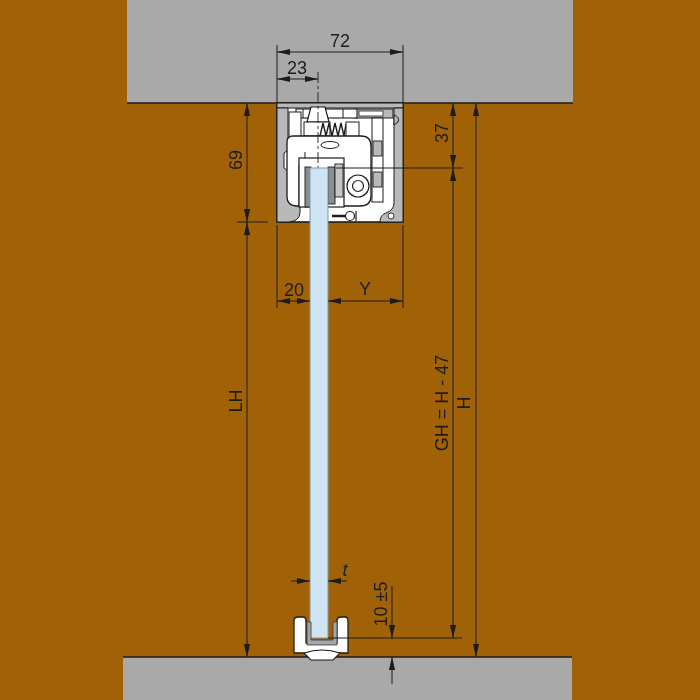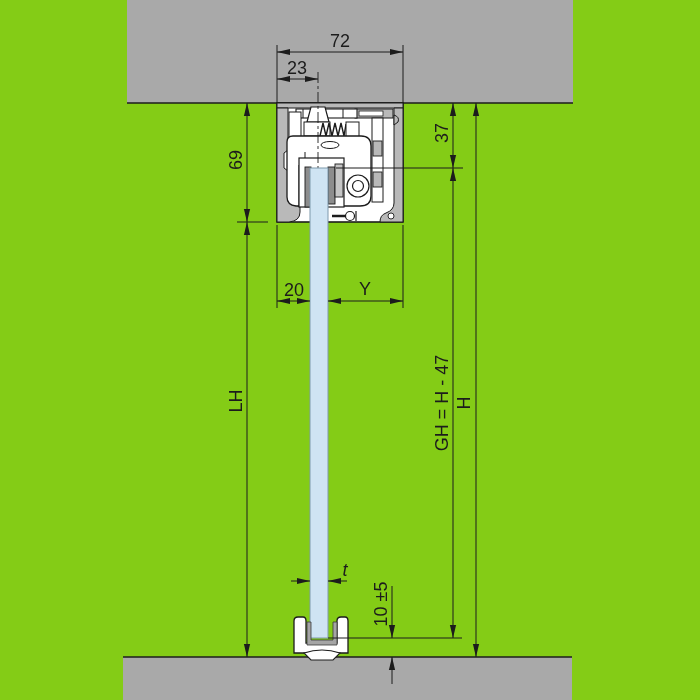--- a/index.html
+++ b/index.html
@@ -1,16 +1,16 @@
 <!DOCTYPE html>
 <html><head>
 <meta charset="utf-8">
 <style>
   html,body{margin:0;padding:0;background:#ffffff;}
-  .stage{width:700px;height:700px;position:relative;background:#84cc16;overflow:hidden;}
+  .stage{width:700px;height:700px;position:relative;background:#a16207;overflow:hidden;}
   svg{display:block;}
   svg text{
     font-family:"Liberation Sans", sans-serif;
     font-size:18px;
     fill:#1c1c1c;
   }
   svg text.italic{font-style:italic;}
   .ln{stroke:#1c1c1c;stroke-width:1;fill:none;}
   .dim{stroke:#1c1c1c;stroke-width:1;fill:none;}
   .alu{stroke:#1c1c1c;stroke-width:1;}

